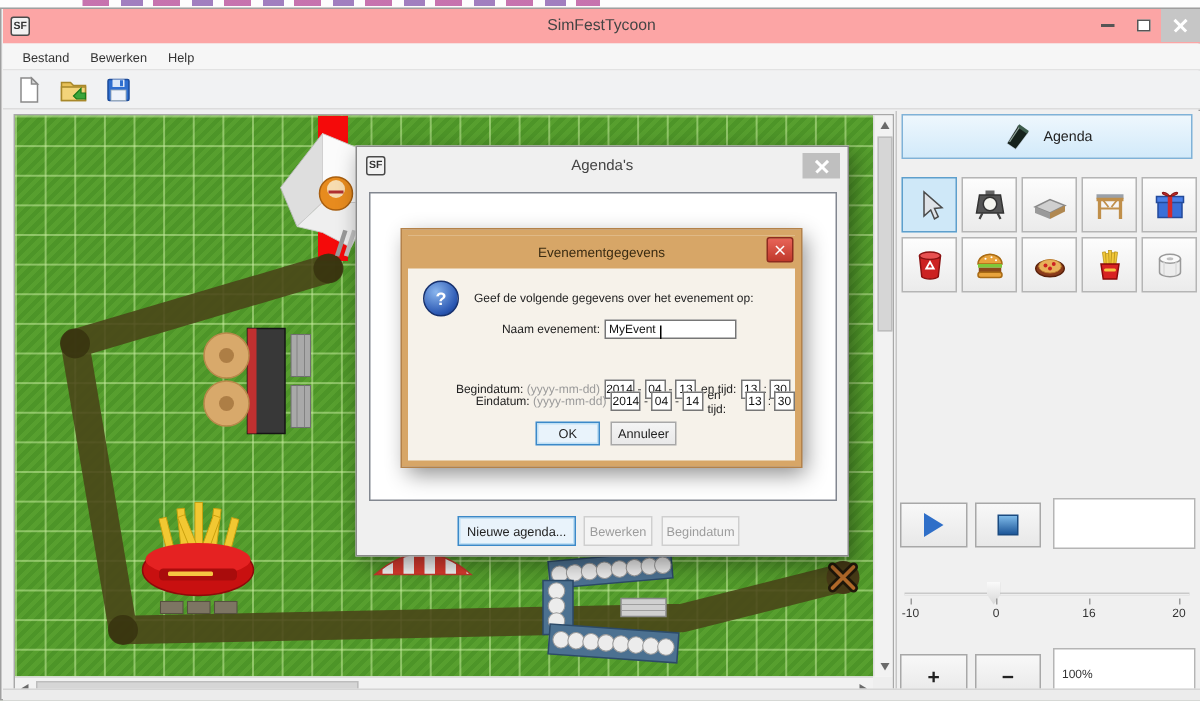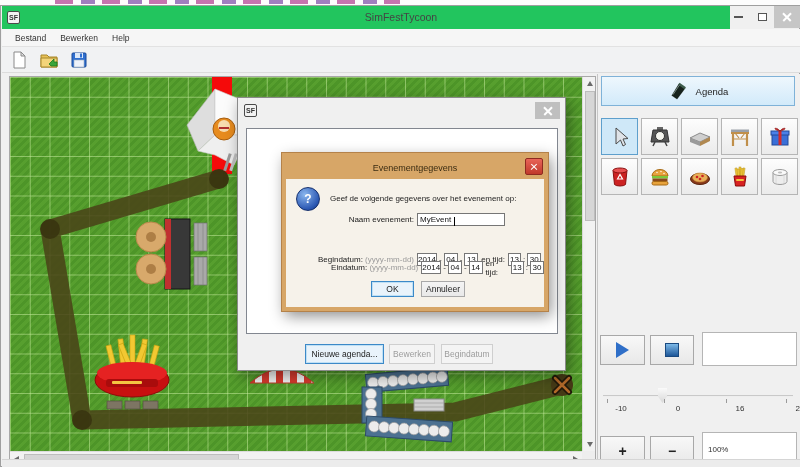--- a/index.html
+++ b/index.html
@@ -6,21 +6,21 @@
   html,body { width:800px; height:467px; font-family:"Liberation Sans", sans-serif; background:#fff; overflow:hidden; }
   .abs { position:absolute; }
 
   
   #bg-sliver { left:0; top:0; width:800px; height:5px; background:#fdfdfd; }
   #bg-sliver .marks { position:absolute; left:55px; top:0; width:345px; height:4px;
      background:repeating-linear-gradient(90deg,#b9519b 0 18px, transparent 18px 26px, #8a5fb0 26px 40px, transparent 40px 47px); opacity:.8; }
 
   
   #window { left:0; top:5px; width:800px; height:462px; background:#f0f0f0; border:1px solid #9f9f9f; }
-  #titlebar { left:1px; top:0; width:728px; height:23px; background:#22c55e; }
+  #titlebar { left:1px; top:0; width:798px; height:23px; background:#fca5a5; }
   #title { left:0; top:0; width:798px; height:23px; text-align:center; line-height:23px; font-size:10.5px; color:#444; }
   .sf-icon { width:13px; height:13px; border:1px solid #4a4a4a; border-radius:2px; background:#f2f2f2;
      font-size:7px; font-weight:bold; color:#333; text-align:center; line-height:11px; }
   #win-icon { left:5px; top:5px; }
   .ctl { top:0; height:22px; display:flex; align-items:center; justify-content:center; }
   #btn-min { left:724px; width:24px; } #btn-max { left:748px; width:24px; }
   #btn-close-main { left:772px; width:26px; background:#c6c6c6; }
   .glyph-min { width:9px; height:2px; background:#555; }
   .glyph-max { width:9px; height:8px; border:1.5px solid #555; background:#fff; }
   .xwrap { position:relative; width:11px; height:11px; }
@@ -68,21 +68,21 @@
   #play-btn { left:2px; top:261px; width:45px; height:30px; }
   #stop-btn { left:52px; top:261px; width:44px; height:30px; }
   #time-box { left:104px; top:258px; width:95px; height:34px; background:#fff; border:1px solid #b5b5b5; }
   .play-glyph { width:0; height:0; border-top:8px solid transparent; border-bottom:8px solid transparent; border-left:13px solid #2f6fc8; }
   .stop-glyph { width:14px; height:14px; background:linear-gradient(#7db9e8,#1e5799); border:1px solid #1a4a80; }
 
   #slider-track { left:5px; top:321px; width:190px; height:2px; background:#c9c9c9; border-bottom:1px solid #eee; }
   #slider-thumb { left:60px; top:314px; width:9px; height:15px; background:linear-gradient(#fafafa,#d8d8d8);
      clip-path:polygon(0 0,100% 0,100% 55%,50% 100%,0 55%); filter:drop-shadow(0 0 0.7px #777); }
   .tickmark { width:1px; height:4px; background:#9a9a9a; top:325px; }
-  .ticklabel { top:330px; font-size:8px; color:#333; width:20px; text-align:center;margin-left:14px; }
+  .ticklabel { top:330px; font-size:8px; color:#333; width:20px; text-align:center; }
 
   #plus-btn { left:2px; top:362px; width:45px; height:29px; font-size:14px; font-weight:bold; color:#222; }
   #minus-btn { left:52px; top:362px; width:44px; height:29px; font-size:14px; font-weight:bold; color:#222; }
   #zoom-box { left:104px; top:358px; width:95px; height:34px; background:#fff; border:1px solid #b5b5b5; display:flex; align-items:center; padding-left:5px; font-size:8px; color:#333; }
 
   #bottom-strip { left:1px; top:453px; width:798px; height:8px; background:#ececec; border-top:1px solid #d5d5d5; }
 
   
   #agenda-dialog { left:237px; top:97px; width:329px; height:274px; background:#f0f0f0; border:1px solid #8a8a8a; box-shadow:3px 5px 14px rgba(0,0,0,.4); }
   #ad-title { left:0; top:0; width:100%; height:26px; text-align:center; line-height:26px; font-size:10px; color:#444; }
@@ -92,21 +92,21 @@
   .btn { font-size:8.5px; color:#222; border:1px solid #a8a8a8; background:linear-gradient(#f4f4f4,#e9e9e9);
      display:flex; align-items:center; justify-content:center; }
   .btn.focused { background:#e9f3fb; border:1px solid #3c89c8; box-shadow:inset 0 0 0 1px #bfe0f5; }
   .btn.disabled { color:#9c9c9c; border-color:#cfcfcf; background:#f4f4f4; }
   #ad-new { left:67px; top:246px; width:79px; height:20px; }
   #ad-edit { left:151px; top:246px; width:46px; height:20px; }
   #ad-del { left:203px; top:246px; width:52px; height:20px; }
 
   
   #event-dialog { left:268px; top:153px; width:266px; height:158px; border:4px solid #d7a667; outline:1px solid #b4824a;
-     background:#f6f2ea; box-shadow:3px 5px 14px rgba(0,0,0,.45);margin-left:14px; }
+     background:#f6f2ea; box-shadow:3px 5px 14px rgba(0,0,0,.45); }
   #ed-titlebar { left:0; top:0; width:100%; height:22px; background:#d7a667; }
   #ed-title { width:100%; text-align:center; line-height:22px; font-size:9px; color:#3b2c12; }
   #ed-close { right:1px; top:1px; width:18px; height:17px; border-radius:2px; background:linear-gradient(#e86458,#c0392b);
      border:1px solid #8e2a20; display:flex; align-items:center; justify-content:center; }
   #ed-close .xbar { width:8px; height:1.4px; }
   #ed-body { left:0; top:22px; width:258px; height:128px; font-size:8px; color:#222; }
   #ed-qicon { left:10px; top:8px; width:24px; height:24px; border-radius:50%;
      background:radial-gradient(circle at 35% 30%, #8ab6ee, #2a57b2 70%, #16316e); border:1px solid #16316e;
      color:#fff; font-weight:bold; font-size:12px; display:flex; align-items:center; justify-content:center; }
   #ed-prompt { left:44px; top:15px; width:210px; }
@@ -421,20 +421,21 @@
     <div id="plus-btn" class="abs av-btn">+</div>
     <div id="minus-btn" class="abs av-btn">−</div>
     <div id="zoom-box" class="abs">100%</div>
   </div>
 
   <div id="bottom-strip" class="abs"></div>
 </div>
 
 <div id="agenda-dialog" class="abs">
   <div id="ad-icon" class="abs sf-icon">SF</div>
+  <div id="ad-title" class="abs">Agenda's</div>
   <div id="ad-close" class="abs">
       <div class="xwrap">
         <div class="xbar a"></div>
         <div class="xbar b"></div>
       </div>
     </div>
   <div id="ad-list" class="abs"></div>
   <div id="ad-new" class="abs btn focused">Nieuwe agenda...</div>
   <div id="ad-edit" class="abs btn disabled">Bewerken</div>
   <div id="ad-del" class="abs btn disabled">Begindatum</div>

